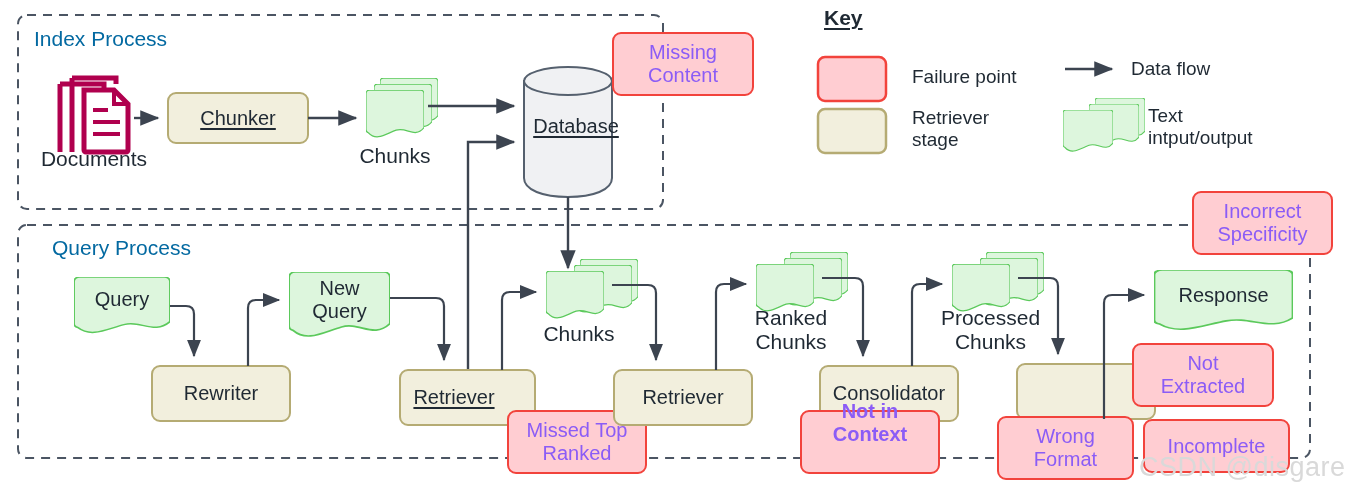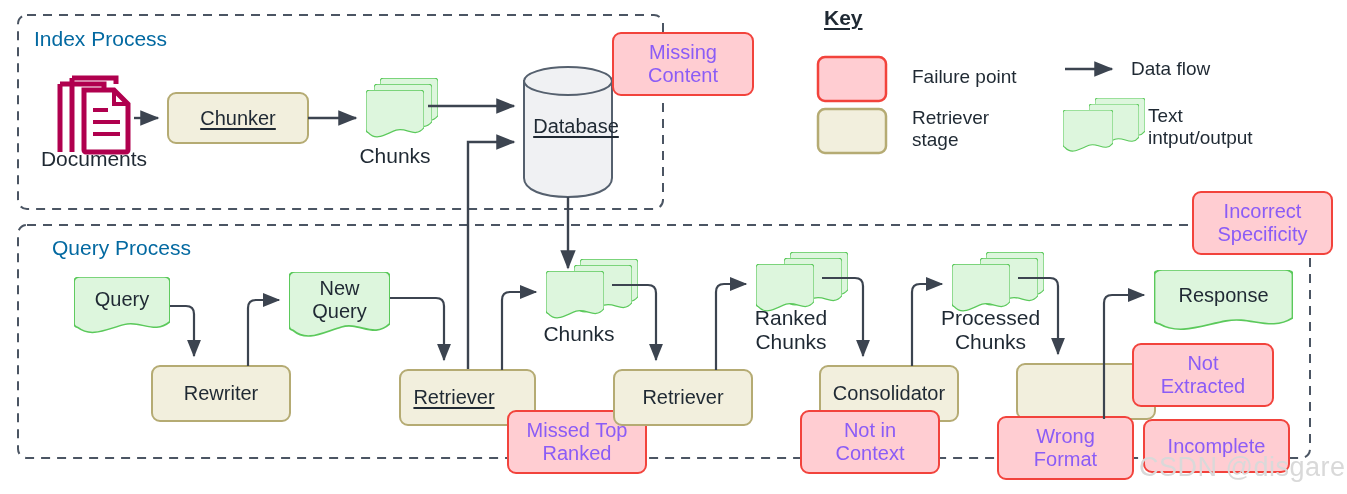--- a/index.html
+++ b/index.html
@@ -170,21 +170,21 @@
   <div class="boxtext failtext" style="left:508px;top:411px;width:138px;height:62px;">Missed Top
 Ranked</div>
 
   <div class="boxtext stagetext" style="left:614px;top:370px;width:138px;height:55px;">Retriever</div>
 
   <div class="lbl" style="left:733px;top:305px;width:116px;height:50px;font-size:21px;">Ranked
 Chunks</div>
 
   <div class="boxtext stagetext" style="left:820px;top:366px;width:138px;height:55px;">Consolidator</div>
 
-  <div class="boxtext failtext" style="left:801px;top:411px;width:138px;height:62px;">Not in
+  <div class="boxtext failtext" style="left:801px;top:392px;width:138px;height:62px;font-weight:bold;">Not in
 Context</div>
 
   <div class="lbl" style="left:923px;top:305px;width:135px;height:50px;font-size:21px;">Processed
 Chunks</div>
 
 
   <div class="boxtext stagetext" style="left:1154px;top:274px;width:139px;height:42px;">Response</div>
 
   <div class="boxtext failtext" style="left:1133px;top:344px;width:140px;height:62px;">Not
 Extracted</div>

